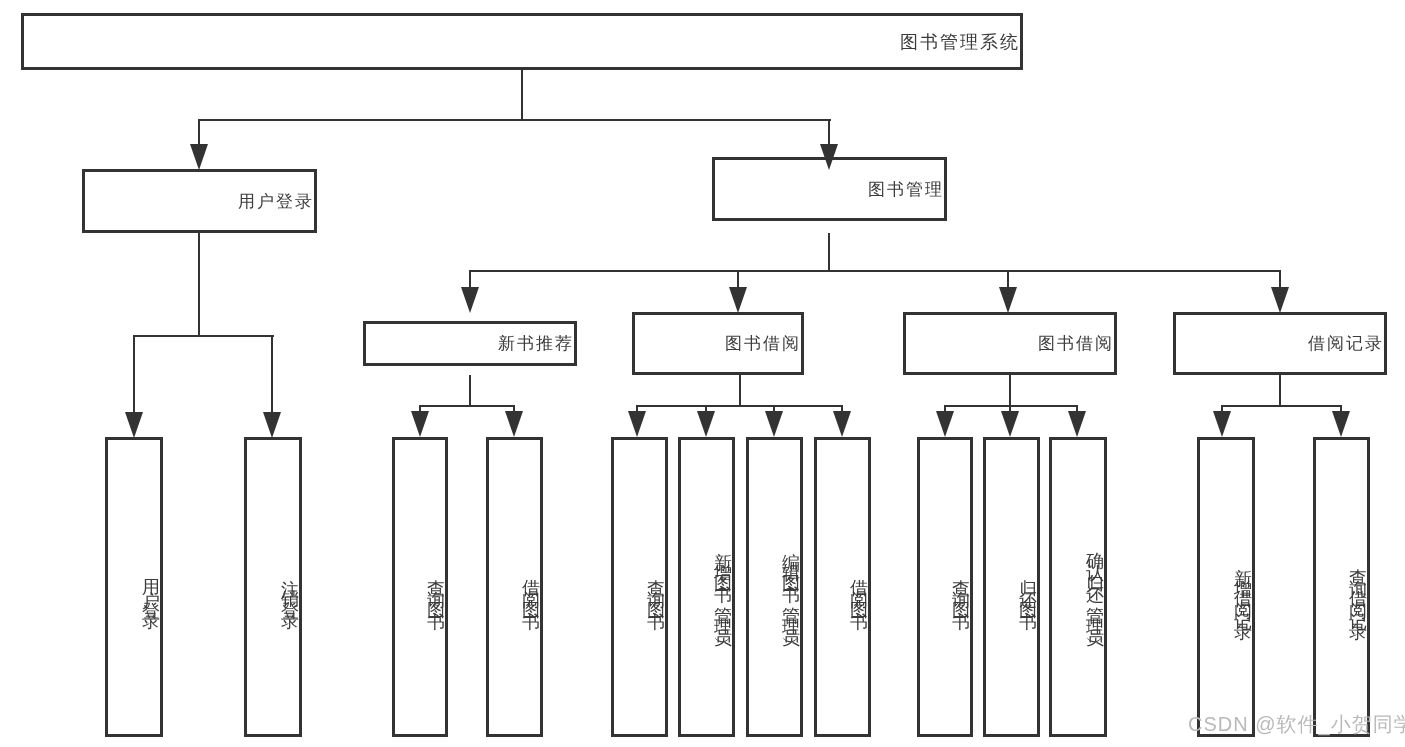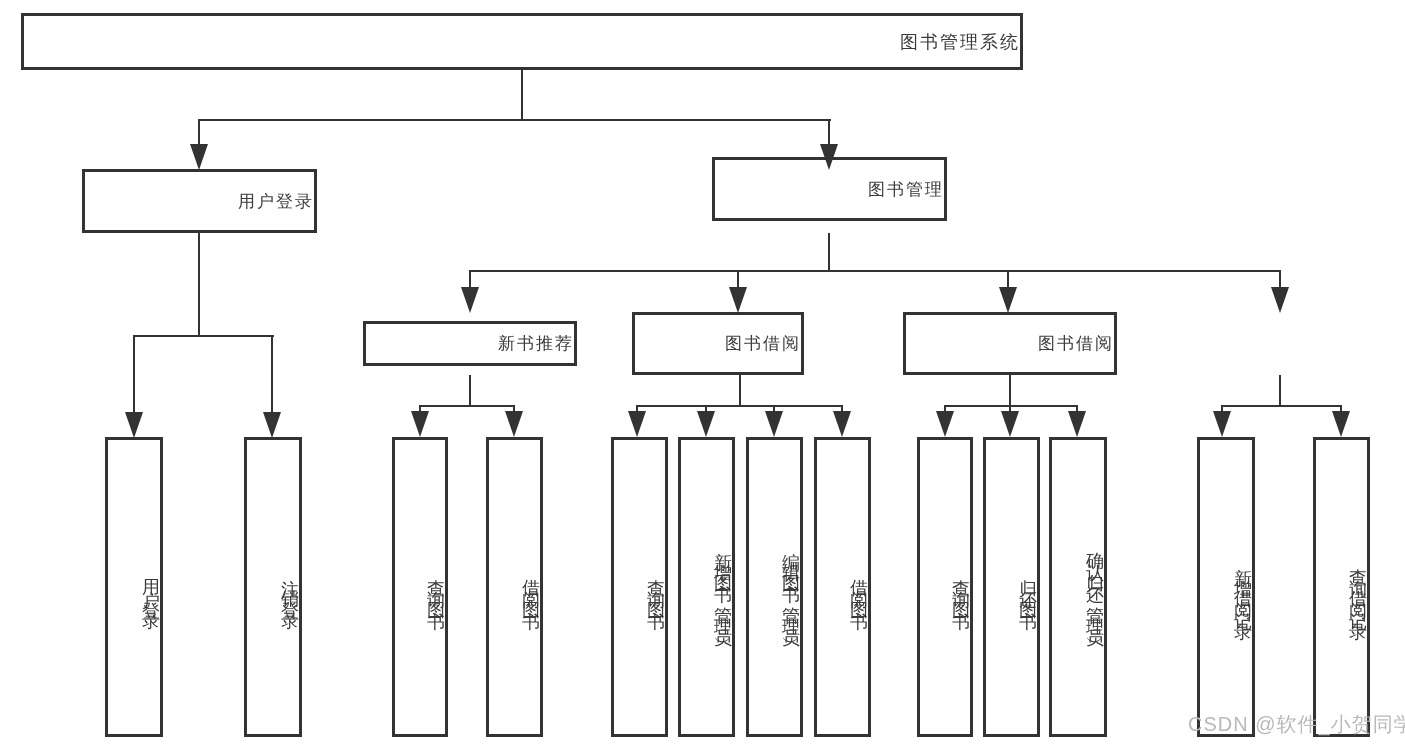--- a/index.html
+++ b/index.html
@@ -48,20 +48,23 @@
   </div>
 
   <div class="box" style="left:363px;top:321px;width:214px;height:45px">
     <span class="lbl">新书推荐</span>
   </div>
   <div class="box" style="left:632px;top:312px;width:172px;height:63px">
     <span class="lbl">图书借阅</span>
   </div>
   <div class="box" style="left:903px;top:312px;width:214px;height:63px">
     <span class="lbl">图书借阅</span>
+  </div>
+  <div class="box" style="left:1173px;top:312px;width:214px;height:63px">
+    <span class="lbl">借阅记录</span>
   </div>
 
   <div class="box leaf" style="left:105px;top:437px;width:58px;height:300px">
     <span class="vlbl">用户登录</span>
   </div>
   <div class="box leaf" style="left:244px;top:437px;width:58px;height:300px">
     <span class="vlbl">注销登录</span>
   </div>
 
   <div class="box leaf" style="left:392px;top:437px;width:56px;height:300px">

